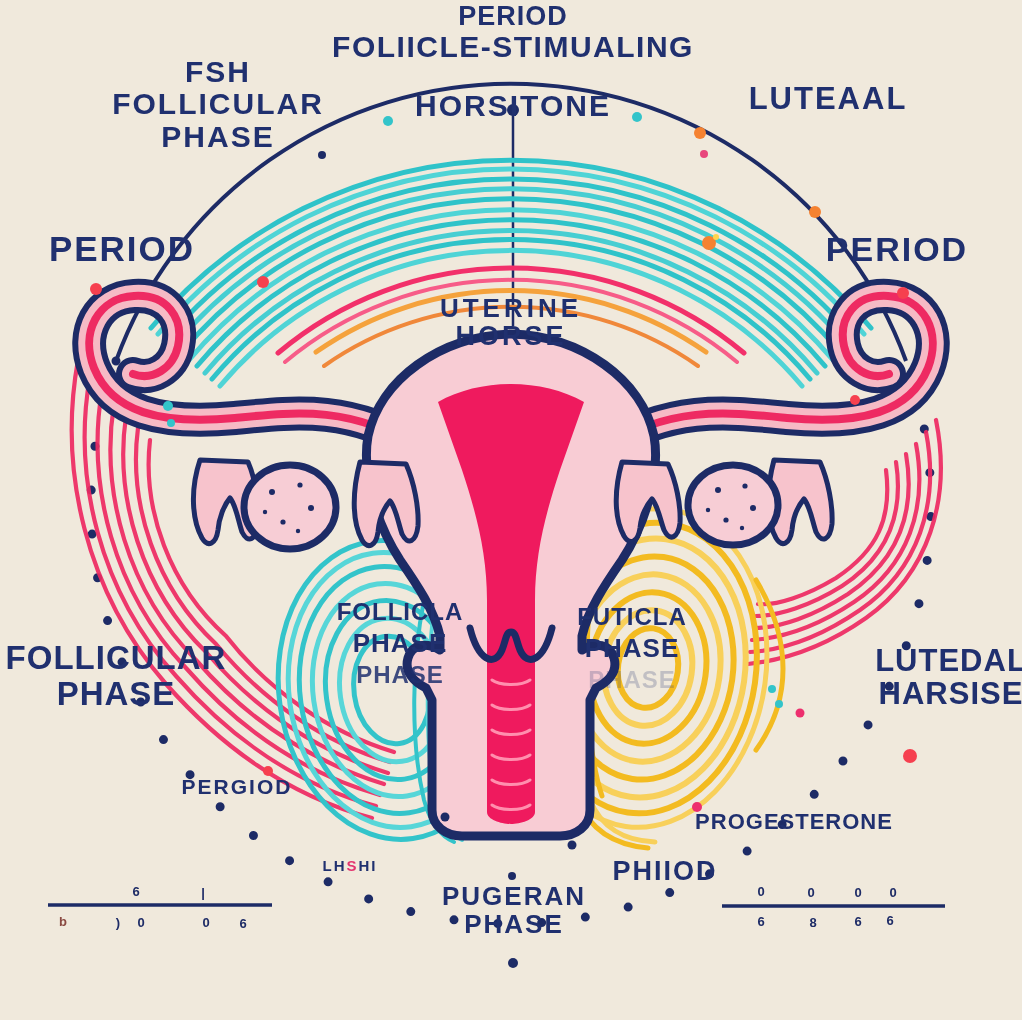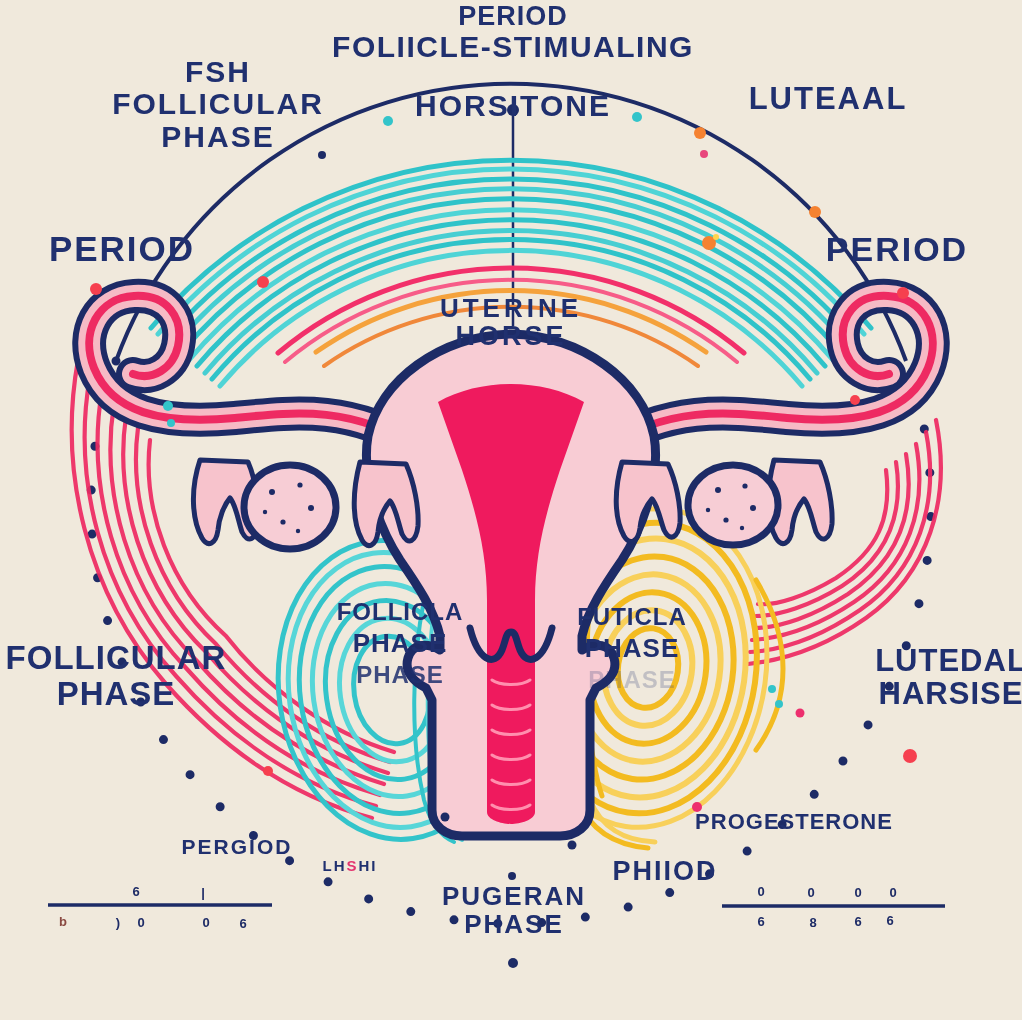--- a/index.html
+++ b/index.html
@@ -22,21 +22,21 @@
   .t-center{left:511px;top:294px;font-size:26px;letter-spacing:4px;}
   .t-center .ln2{font-size:27px;letter-spacing:3px;}
   .t-midleft{left:116px;top:640px;font-size:33px;letter-spacing:1px;}
   .t-midright{left:951px;top:638px;font-size:31px;letter-spacing:1px;margin-top:6px;}
   .t-innerleft{left:400px;top:597px;font-size:24px;line-height:1.25;}
   .t-innerleft .ln2{font-size:26px;}
   .t-innerleft .ln3{font-size:24px;opacity:.85;}
   .t-innerright{left:632px;top:602px;font-size:24px;line-height:1.25;}
   .t-innerright .ln2{font-size:26px;}
   .t-innerright .ln3{font-size:24px;opacity:.22;}
-  .t-pergiod{left:237px;top:836px;font-size:21px;letter-spacing:2px;}
+  .t-pergiod{left:237px;top:776px;font-size:21px;letter-spacing:2px;}
   .t-lhshi{left:350px;top:858px;font-size:15px;letter-spacing:2px;}
   .t-progesterone{left:794px;top:810px;font-size:22px;letter-spacing:1px;}
   .t-phiiod{left:665px;top:857px;font-size:27px;letter-spacing:2px;}
   .t-bottomcenter{left:514px;top:882px;font-size:26px;letter-spacing:2px;}
   .pinkS{color:#e4356f;}
   .tick{position:absolute;z-index:5;color:#1d2b66;font-weight:700;
         font-size:13px;transform:translateX(-50%);}
   .tick.red{color:#8a4a42;}
 </style>
 </head>

